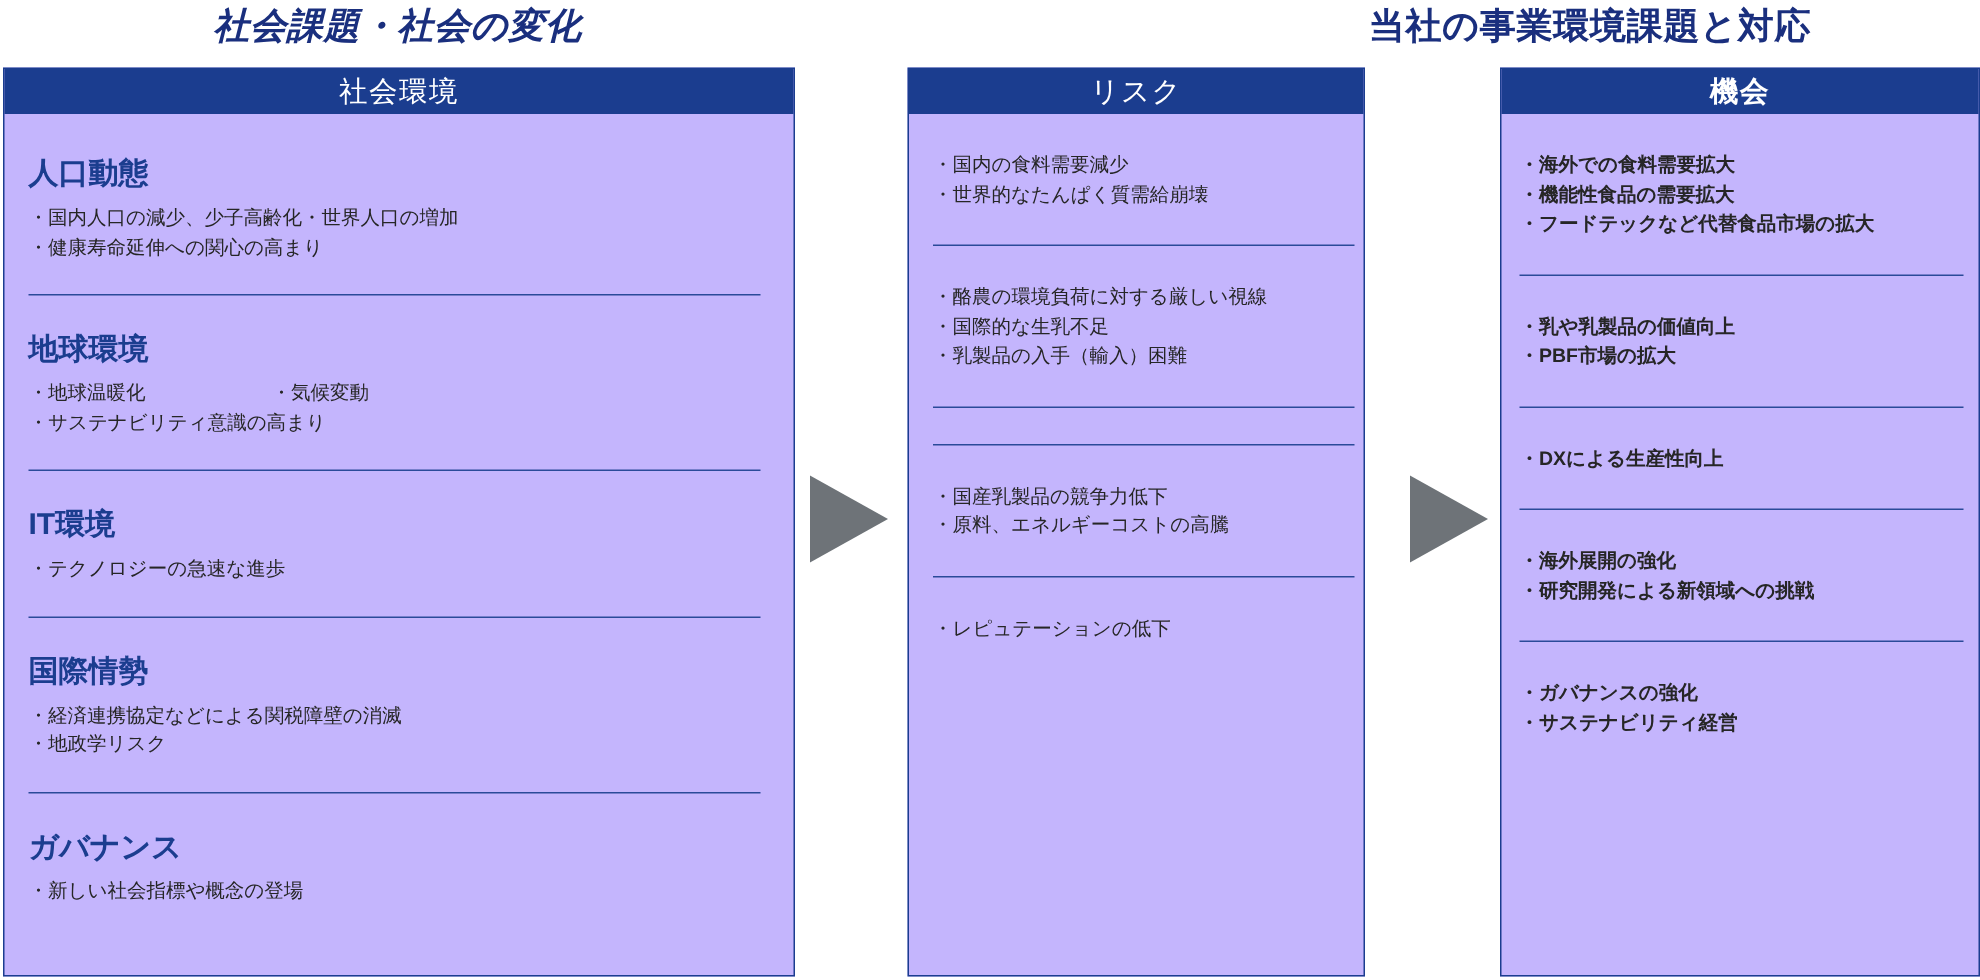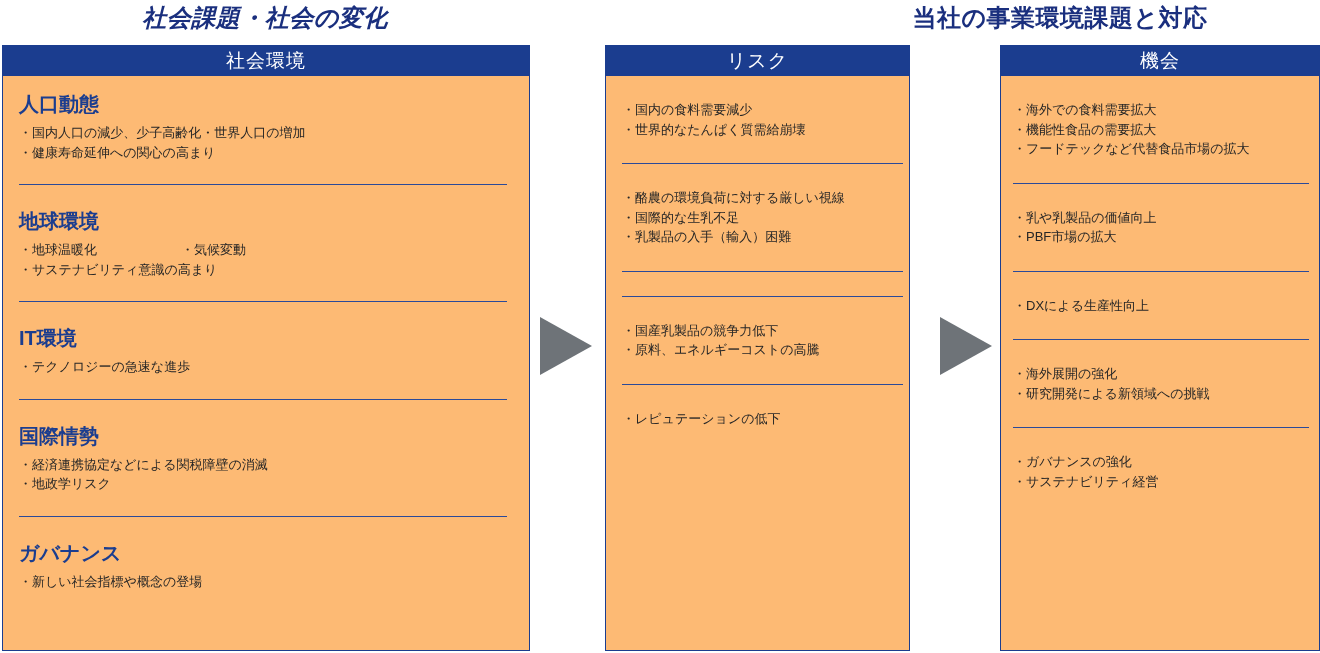--- a/index.html
+++ b/index.html
@@ -21,39 +21,39 @@
   .page-title{
     position:absolute;top:2px;
     font-size:24px;font-weight:bold;color:var(--title_navy);
     text-align:center;line-height:1.3;letter-spacing:0.5px;
   }
   .title-left{left:0;width:530px;font-style:italic;}
   .title-right{left:800px;width:520px;}
 
   .column{
     position:absolute;top:45px;bottom:2px;
-    border:1px solid var(--navy);background:#fdba74;
+    border:1px solid var(--navy);background:#c4b5fd;
   }
   .col-left{left:2px;width:528px;}
   .col-mid{left:605px;width:305px;}
-  .col-right{left:1000px;width:320px;}
+  .col-right{left:1000px;width:320px;font-weight:bold;}
 
   .col-header{
     height:30px;background:var(--navy);color:#ffffff;
     font-size:19px;display:flex;align-items:center;justify-content:center;
     letter-spacing:1px;
   }
 
   .col-body{position:relative;}
   .body-left{padding:14px 14px 0 16px;}
   .body-mid{padding:24px 42px 0 16px;}
   .body-right{padding:24px 66px 0 12px;}
 
   .section-heading{
-    margin:0 0 5px 0;
+    margin:12px 0 5px 0;
     font-size:20px;font-weight:bold;color:var(--navy);line-height:1.4;
   }
   .item{
     font-size:13px;line-height:1.5;color:var(--text);
     padding-left:18px;text-indent:-18px;
   }
   .pair-row{display:flex;}
   .pair-row .item{flex:none;}
   .w205{width:205px;}
   .w162{width:162px;}

